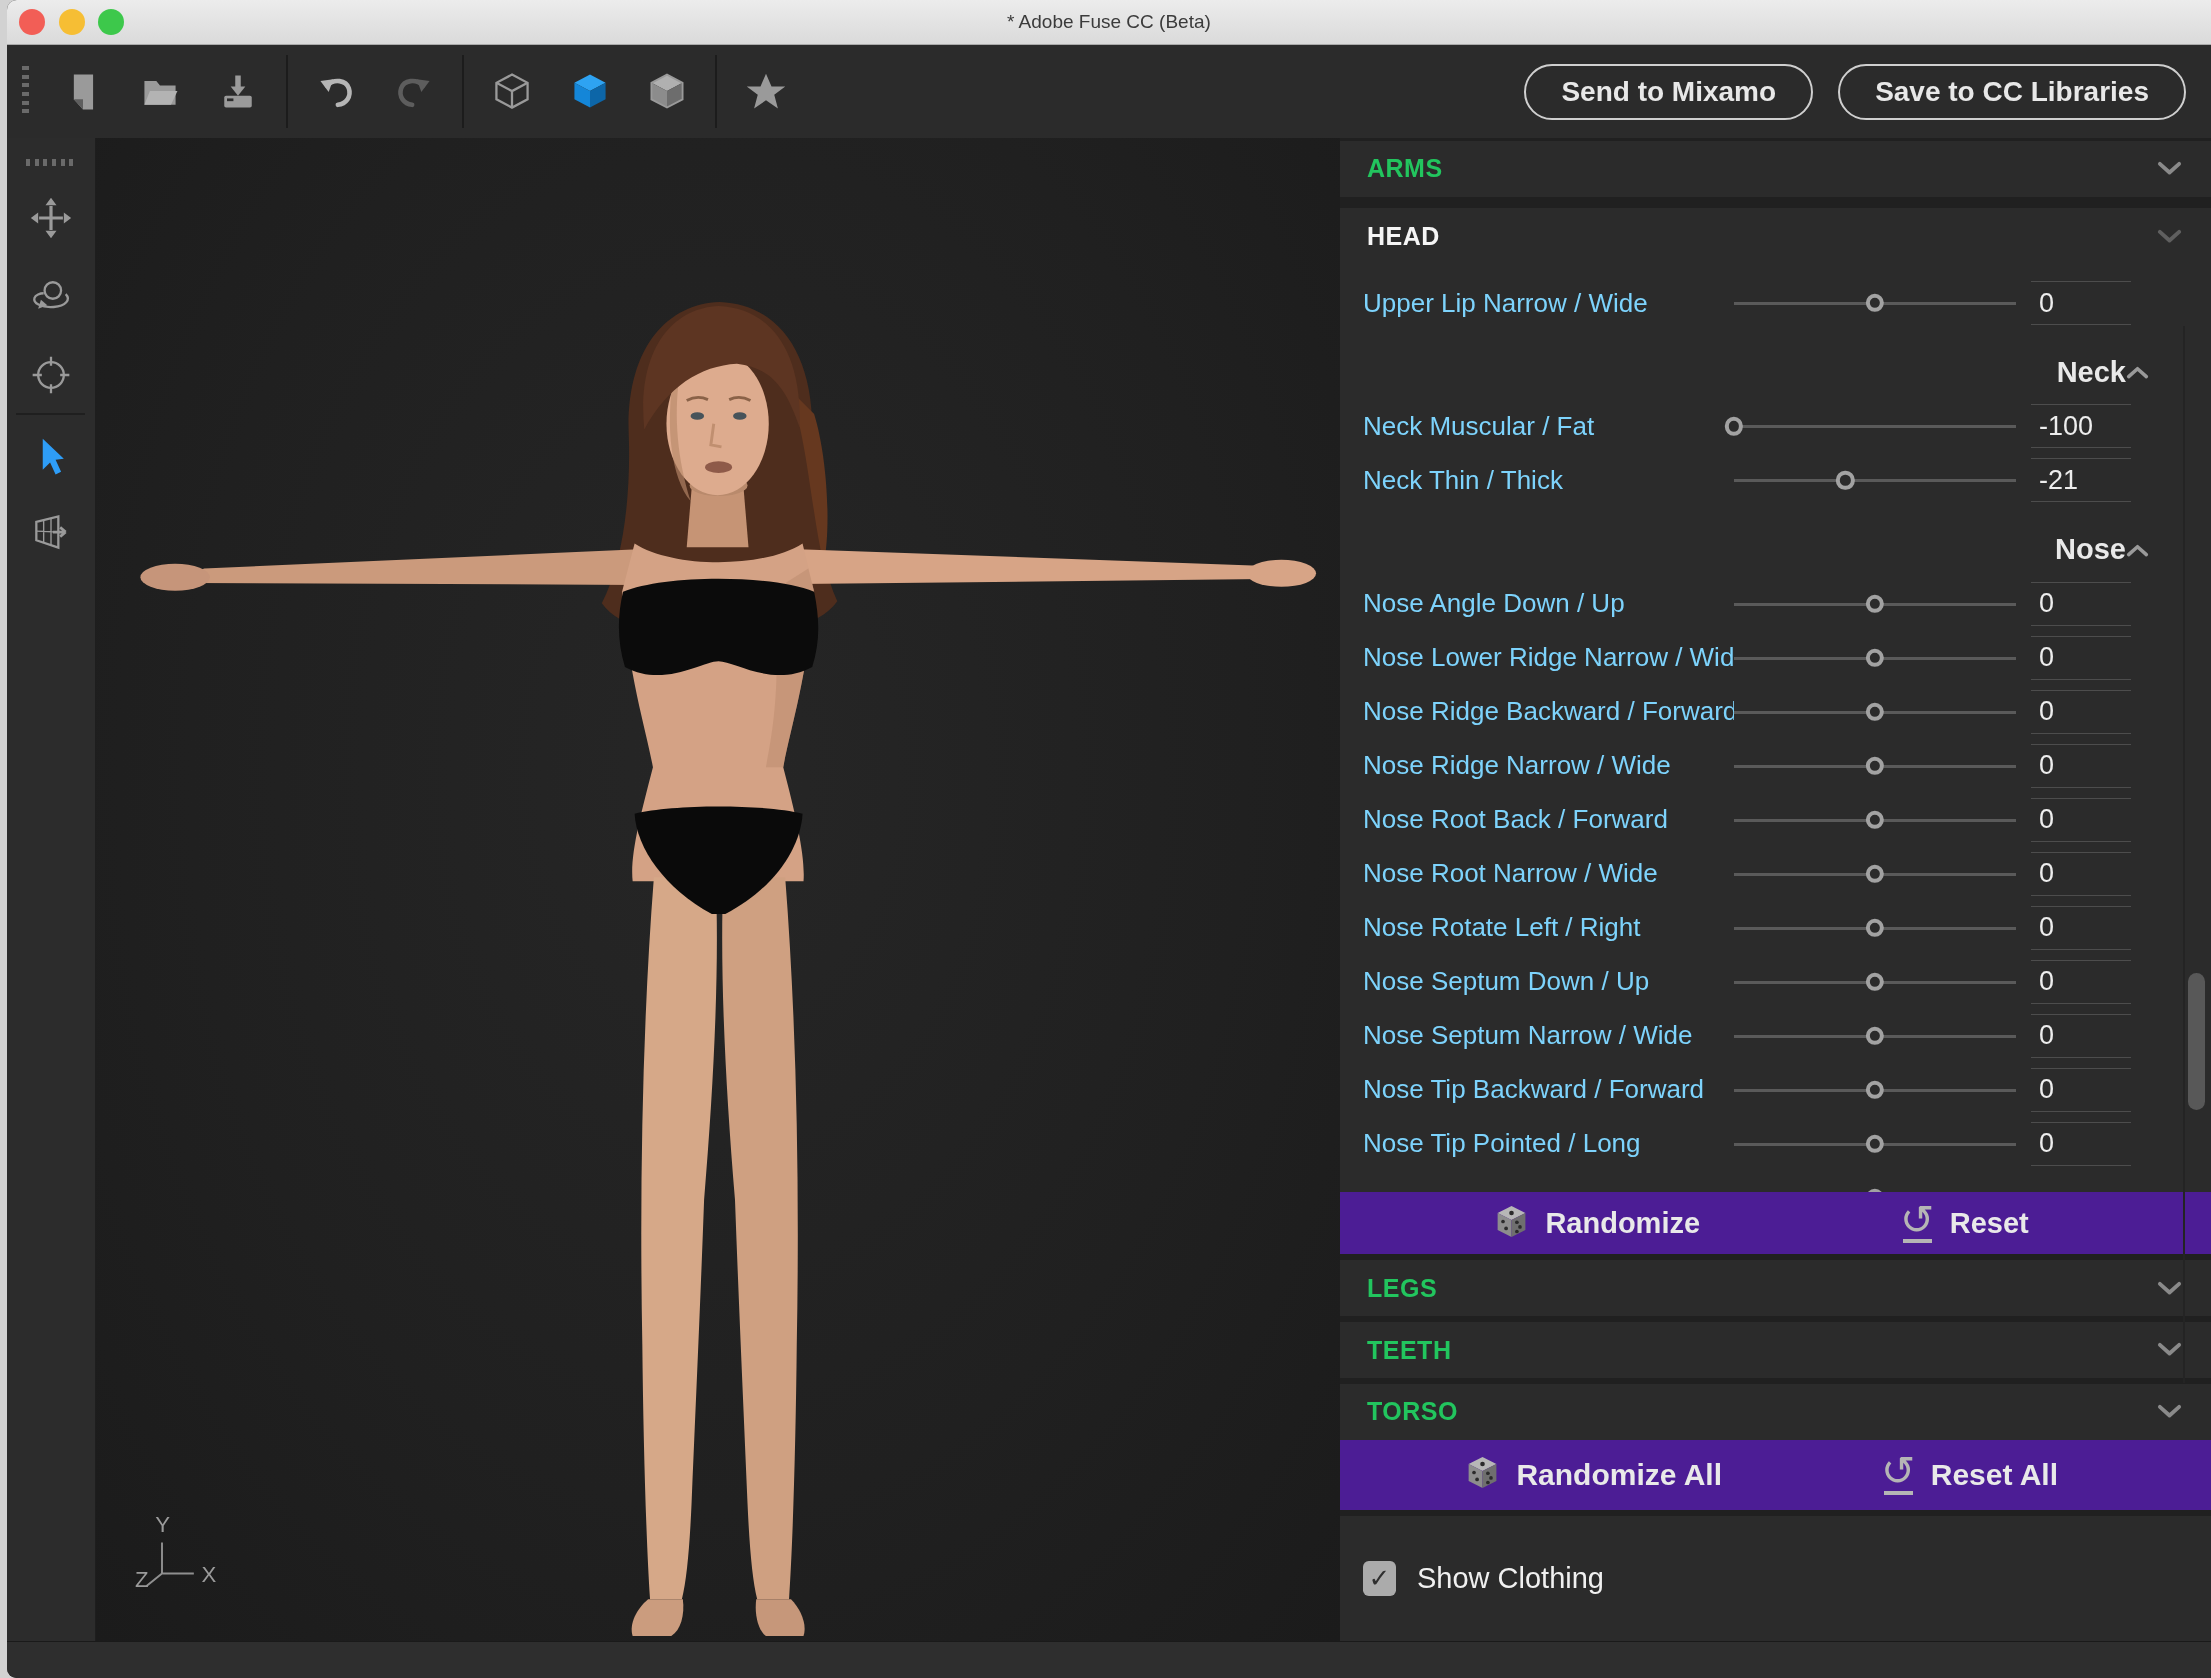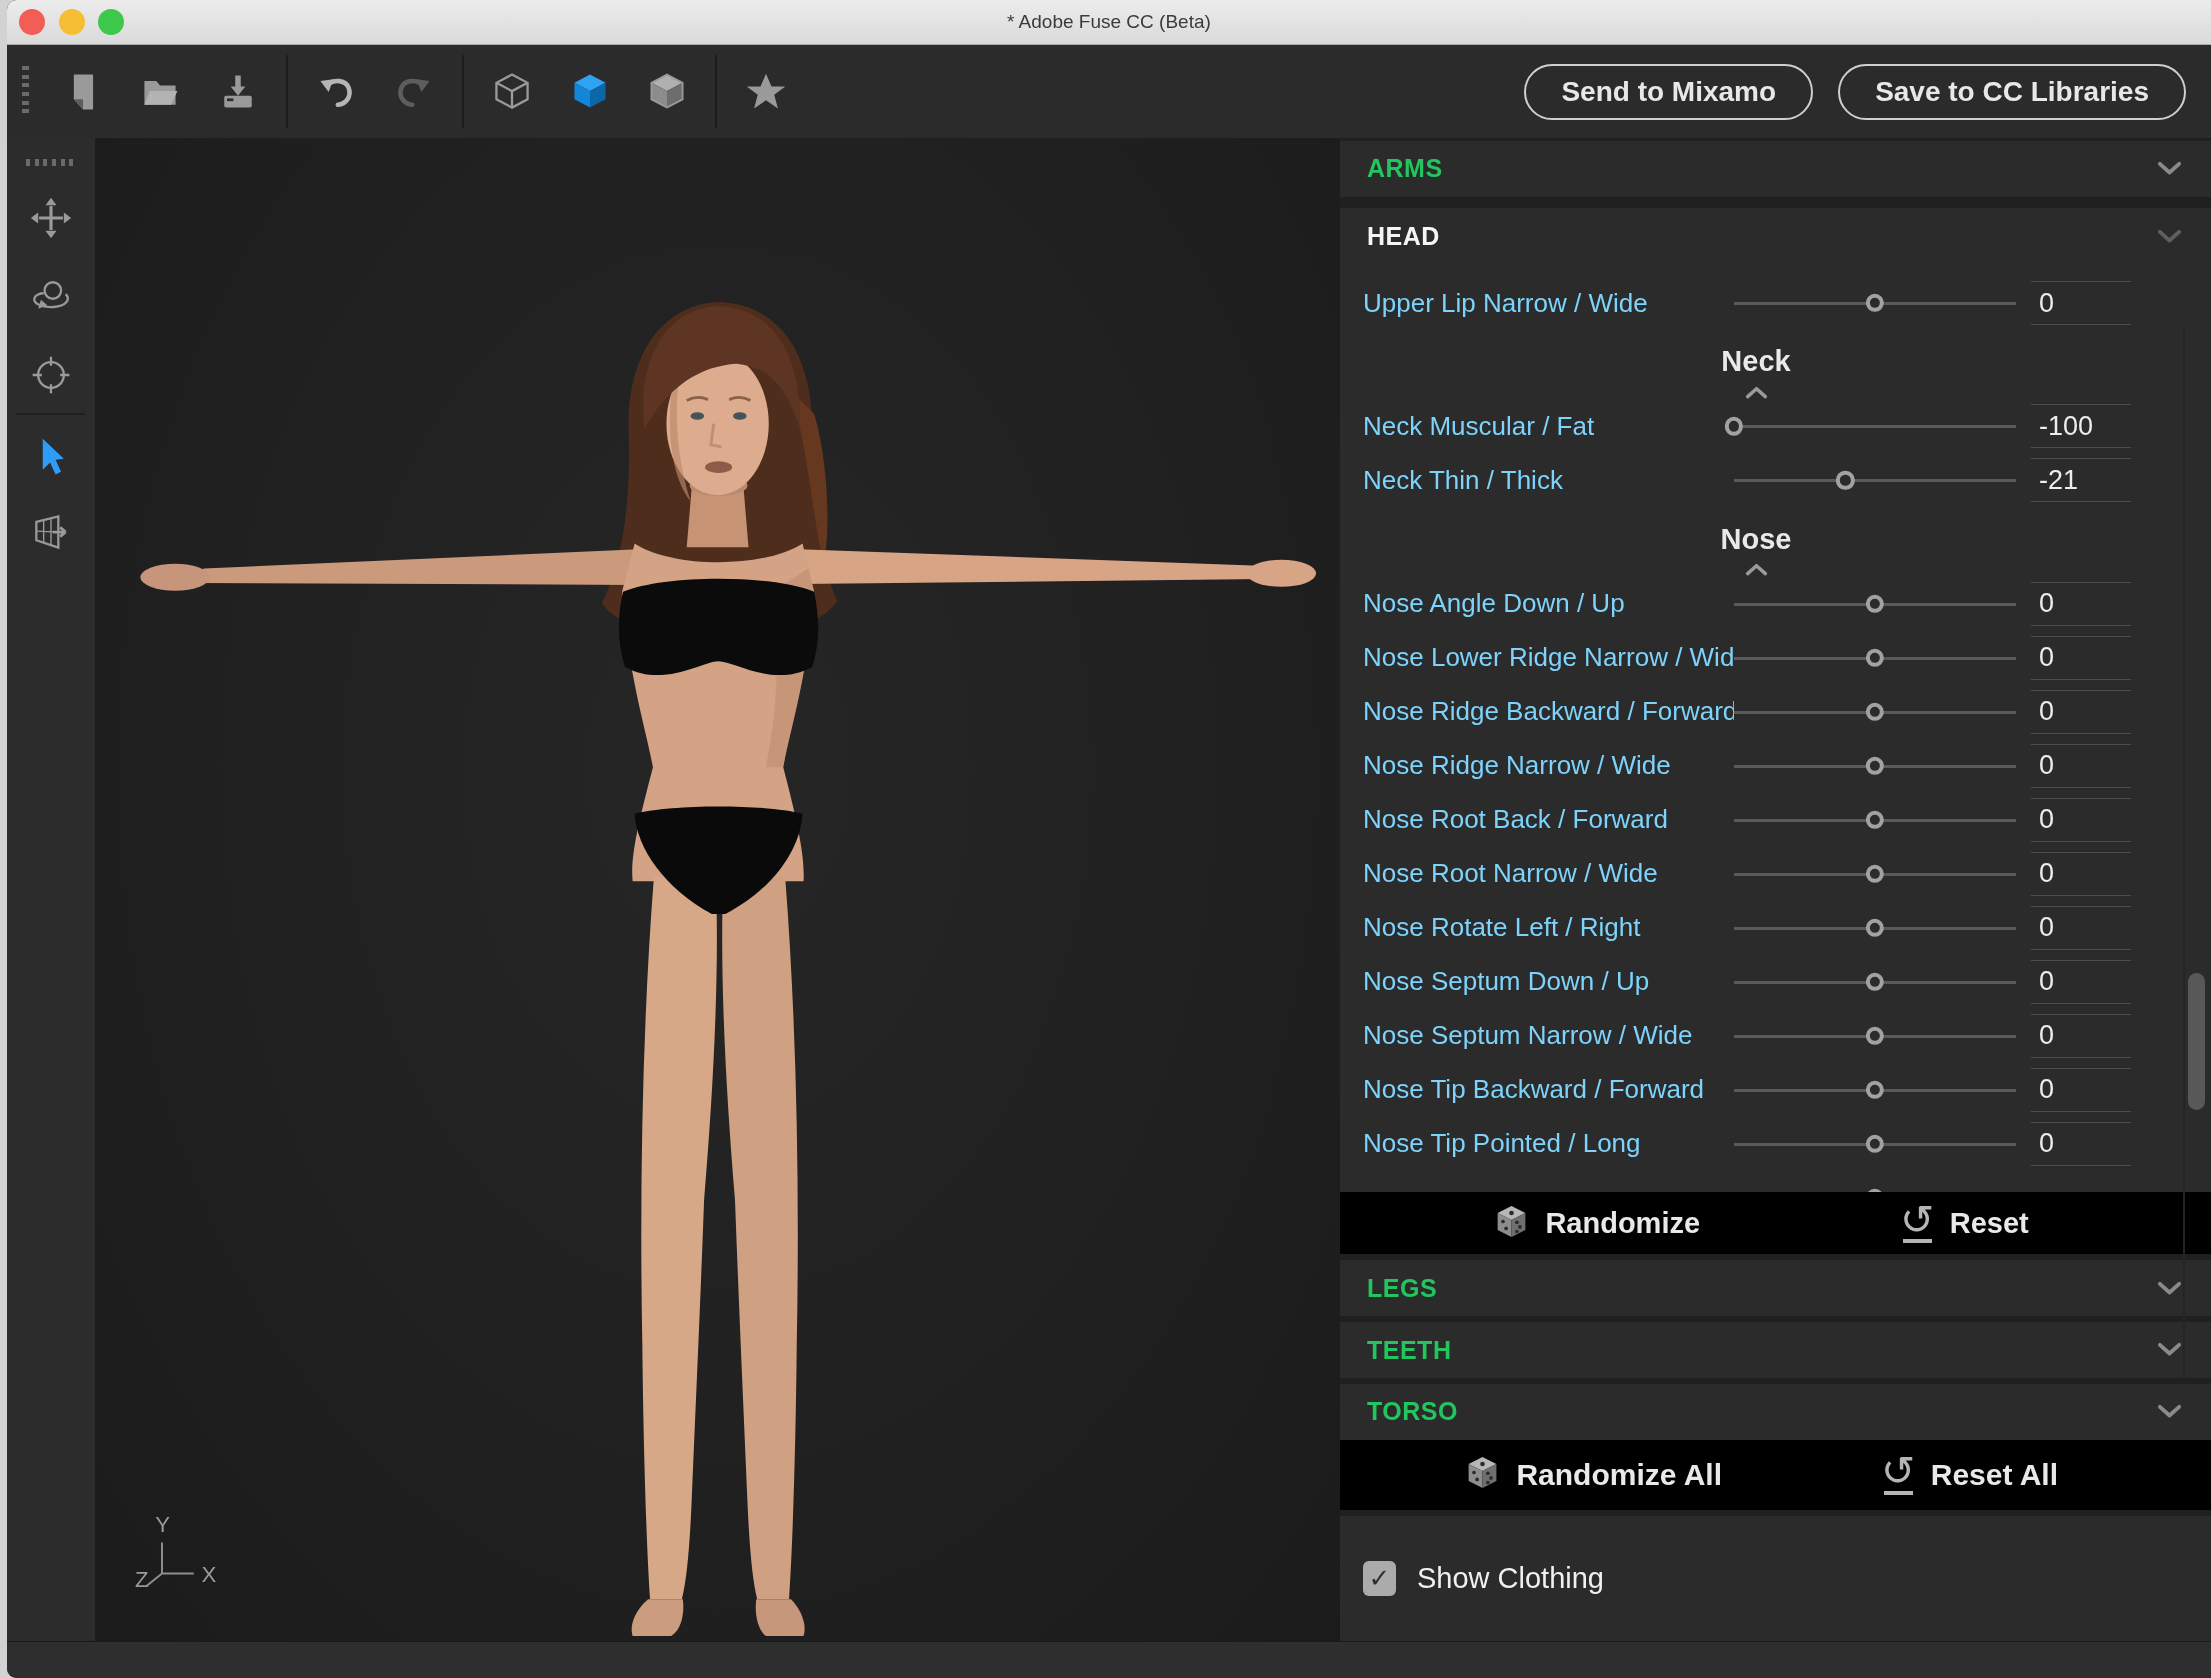--- a/index.html
+++ b/index.html
@@ -71,27 +71,27 @@
   .srow .slabel { width:371px; font-size:26px; color:#7dd3fc; flex:none;
     white-space:nowrap; overflow:hidden; }
   .track-wrap { width:282px; height:54px; position:relative; flex:none; }
   .track { position:absolute; left:0; right:0; top:50%; height:2.9px; margin-top:-1px; background:#5a5a5a; }
   .handle { position:absolute; top:50%; width:18.3px; height:18.3px; border:4.8px solid #a2a2a2;
     border-radius:50%; background:#2b2b2b; transform:translate(-50%,-50%); }
   .vbox { width:100px; height:44px; margin-left:15.4px; border-top:1.9px solid #4d4d4d;
     border-bottom:1.9px solid #4d4d4d; display:flex; align-items:center; padding-left:7.7px;
     font-size:27px; color:#ededed; flex:none; }
   .subrow { height:54px; margin-top:15.4px; display:flex; align-items:center;
-    justify-content:space-between; padding:0 62px 0 23px;flex-direction:column; }
+    justify-content:flex-end; padding:0 62px 0 23px; }
   .subrow .sublbl { font-size:29px; font-weight:bold; color:#e9e9e9; }
 
   .chev { display:block; }
   .chev.up { transform:rotate(180deg); }
 
-  .rand-row { height:62px; background:#000000; position:relative; }
+  .rand-row { height:62px; background:#4c1d95; position:relative; }
   .icon-text-btn { position:absolute; top:0; height:100%; display:flex; align-items:center; gap:15.4px; }
   .icon-text-btn .btxt { font-size:29px; font-weight:bold; color:#e9e9e9; }
   .reset-glyph { display:flex; flex-direction:column; align-items:center; }
   .reset-glyph .arr { font-size:41px; line-height:33px; color:#b5b5b5;
     font-family:"DejaVu Sans",sans-serif; }
   .reset-glyph .bar { width:29px; height:3.9px; background:#b5b5b5; margin-top:2.9px; }
   .show-clothing { flex:1; background:#2b2b2b; display:flex; align-items:center; padding-left:23px; }
   .checkbox { width:33px; height:35px; background:#ababab; border-radius:5.8px;
     display:flex; align-items:center; justify-content:center; font-size:26px; color:#2f2f2f; font-weight:bold; }
   .show-clothing .cl-lbl { margin-left:21px; font-size:29px; color:#f0f0f0; }

